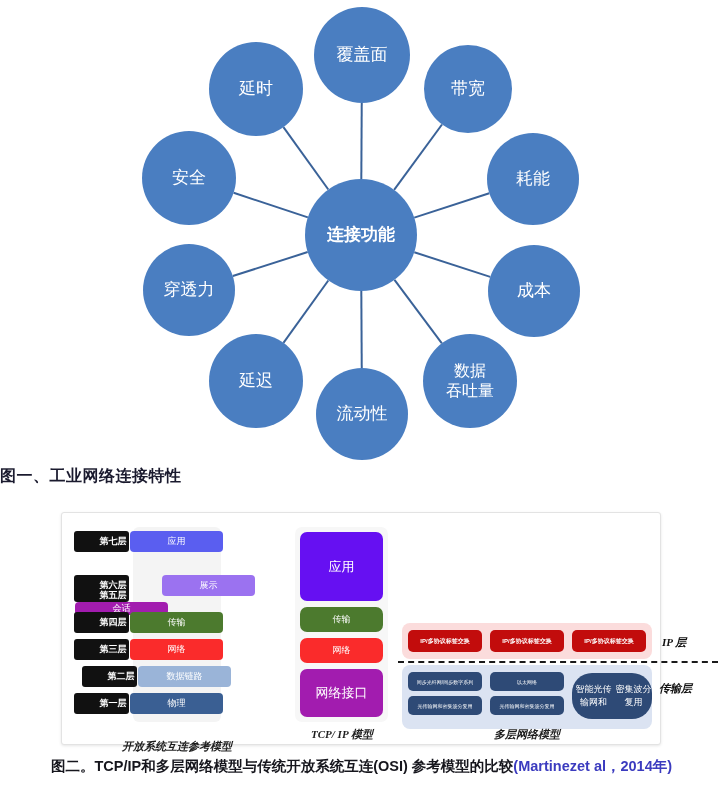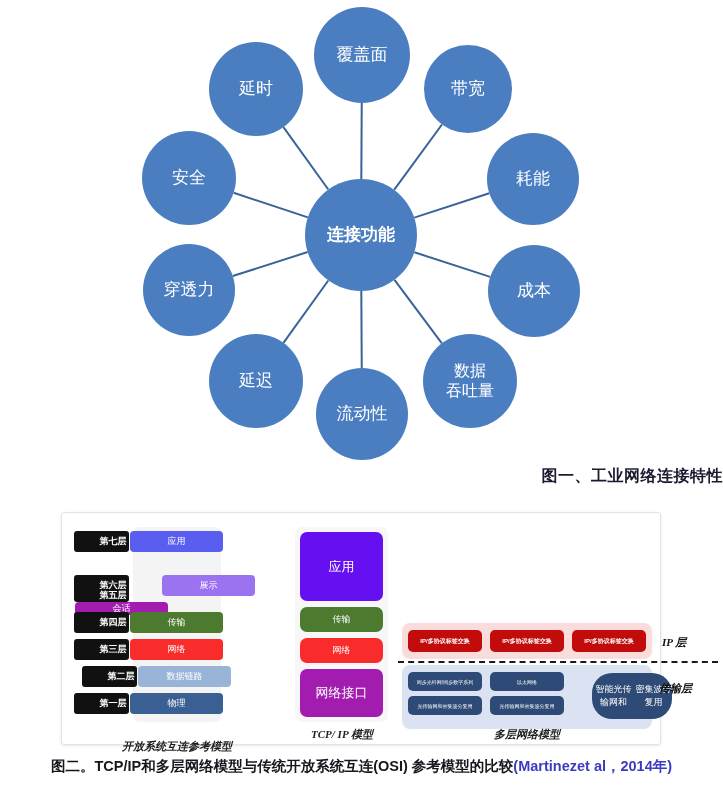--- a/index.html
+++ b/index.html
@@ -40,21 +40,21 @@
     background: #4a7ec1;
     font-weight: bold;
   }
   .node-label { display: block; }
 
   
   #cap1 {
     position: absolute;
     left: 0; top: 466px;
     width: 723px;
-    text-align: right;
+    text-align: left;
     font-size: 16px;
     font-weight: bold;
     color: #1a1a2e;
     font-family: "Liberation Serif", "DejaVu Serif", serif;
     letter-spacing: 0.5px;
   }
 
   
   #fig2 {
     position: absolute;
@@ -306,21 +306,21 @@
     <div id="ml-ip-band"></div>
     <div id="ml-tr-band"></div>
     <div id="ml-boxes">
         <div class="ml-red" style="left: 346px; top: 117px;">IP/多协议标签交换</div>
         <div class="ml-red" style="left: 428px; top: 117px;">IP/多协议标签交换</div>
         <div class="ml-red" style="left: 510px; top: 117px;">IP/多协议标签交换</div>
         <div class="ml-blue small" style="left: 346px; top: 159px;">同步光纤网/同步数字系列</div>
         <div class="ml-blue small" style="left: 346px; top: 183px;">光传输网和密集波分复用</div>
         <div class="ml-blue small" style="left: 428px; top: 159px;">以太网络</div>
         <div class="ml-blue small" style="left: 428px; top: 183px;">光传输网和密集波分复用</div>
-        <div class="ml-blue tall" style="left: 530px; top: 160px; border-radius: 20px;">
+        <div class="ml-blue tall" style="left: 510px; top: 160px; border-radius: 20px;">
           <div>智能光传输网和</div>
           <div>密集波分复用</div>
         </div>
       </div>
     <div id="ml-divider"></div>
 
     <div class="side-layer-label" id="ip-layer-label" style="left:600px; top:122px;">IP 层</div>
     <div class="side-layer-label" id="tr-layer-label" style="left:597px; top:168px;">传输层</div>
 
     <div class="col-caption" id="ml-caption" style="left:395px; top:214px; width:140px;">多层网络模型</div>

